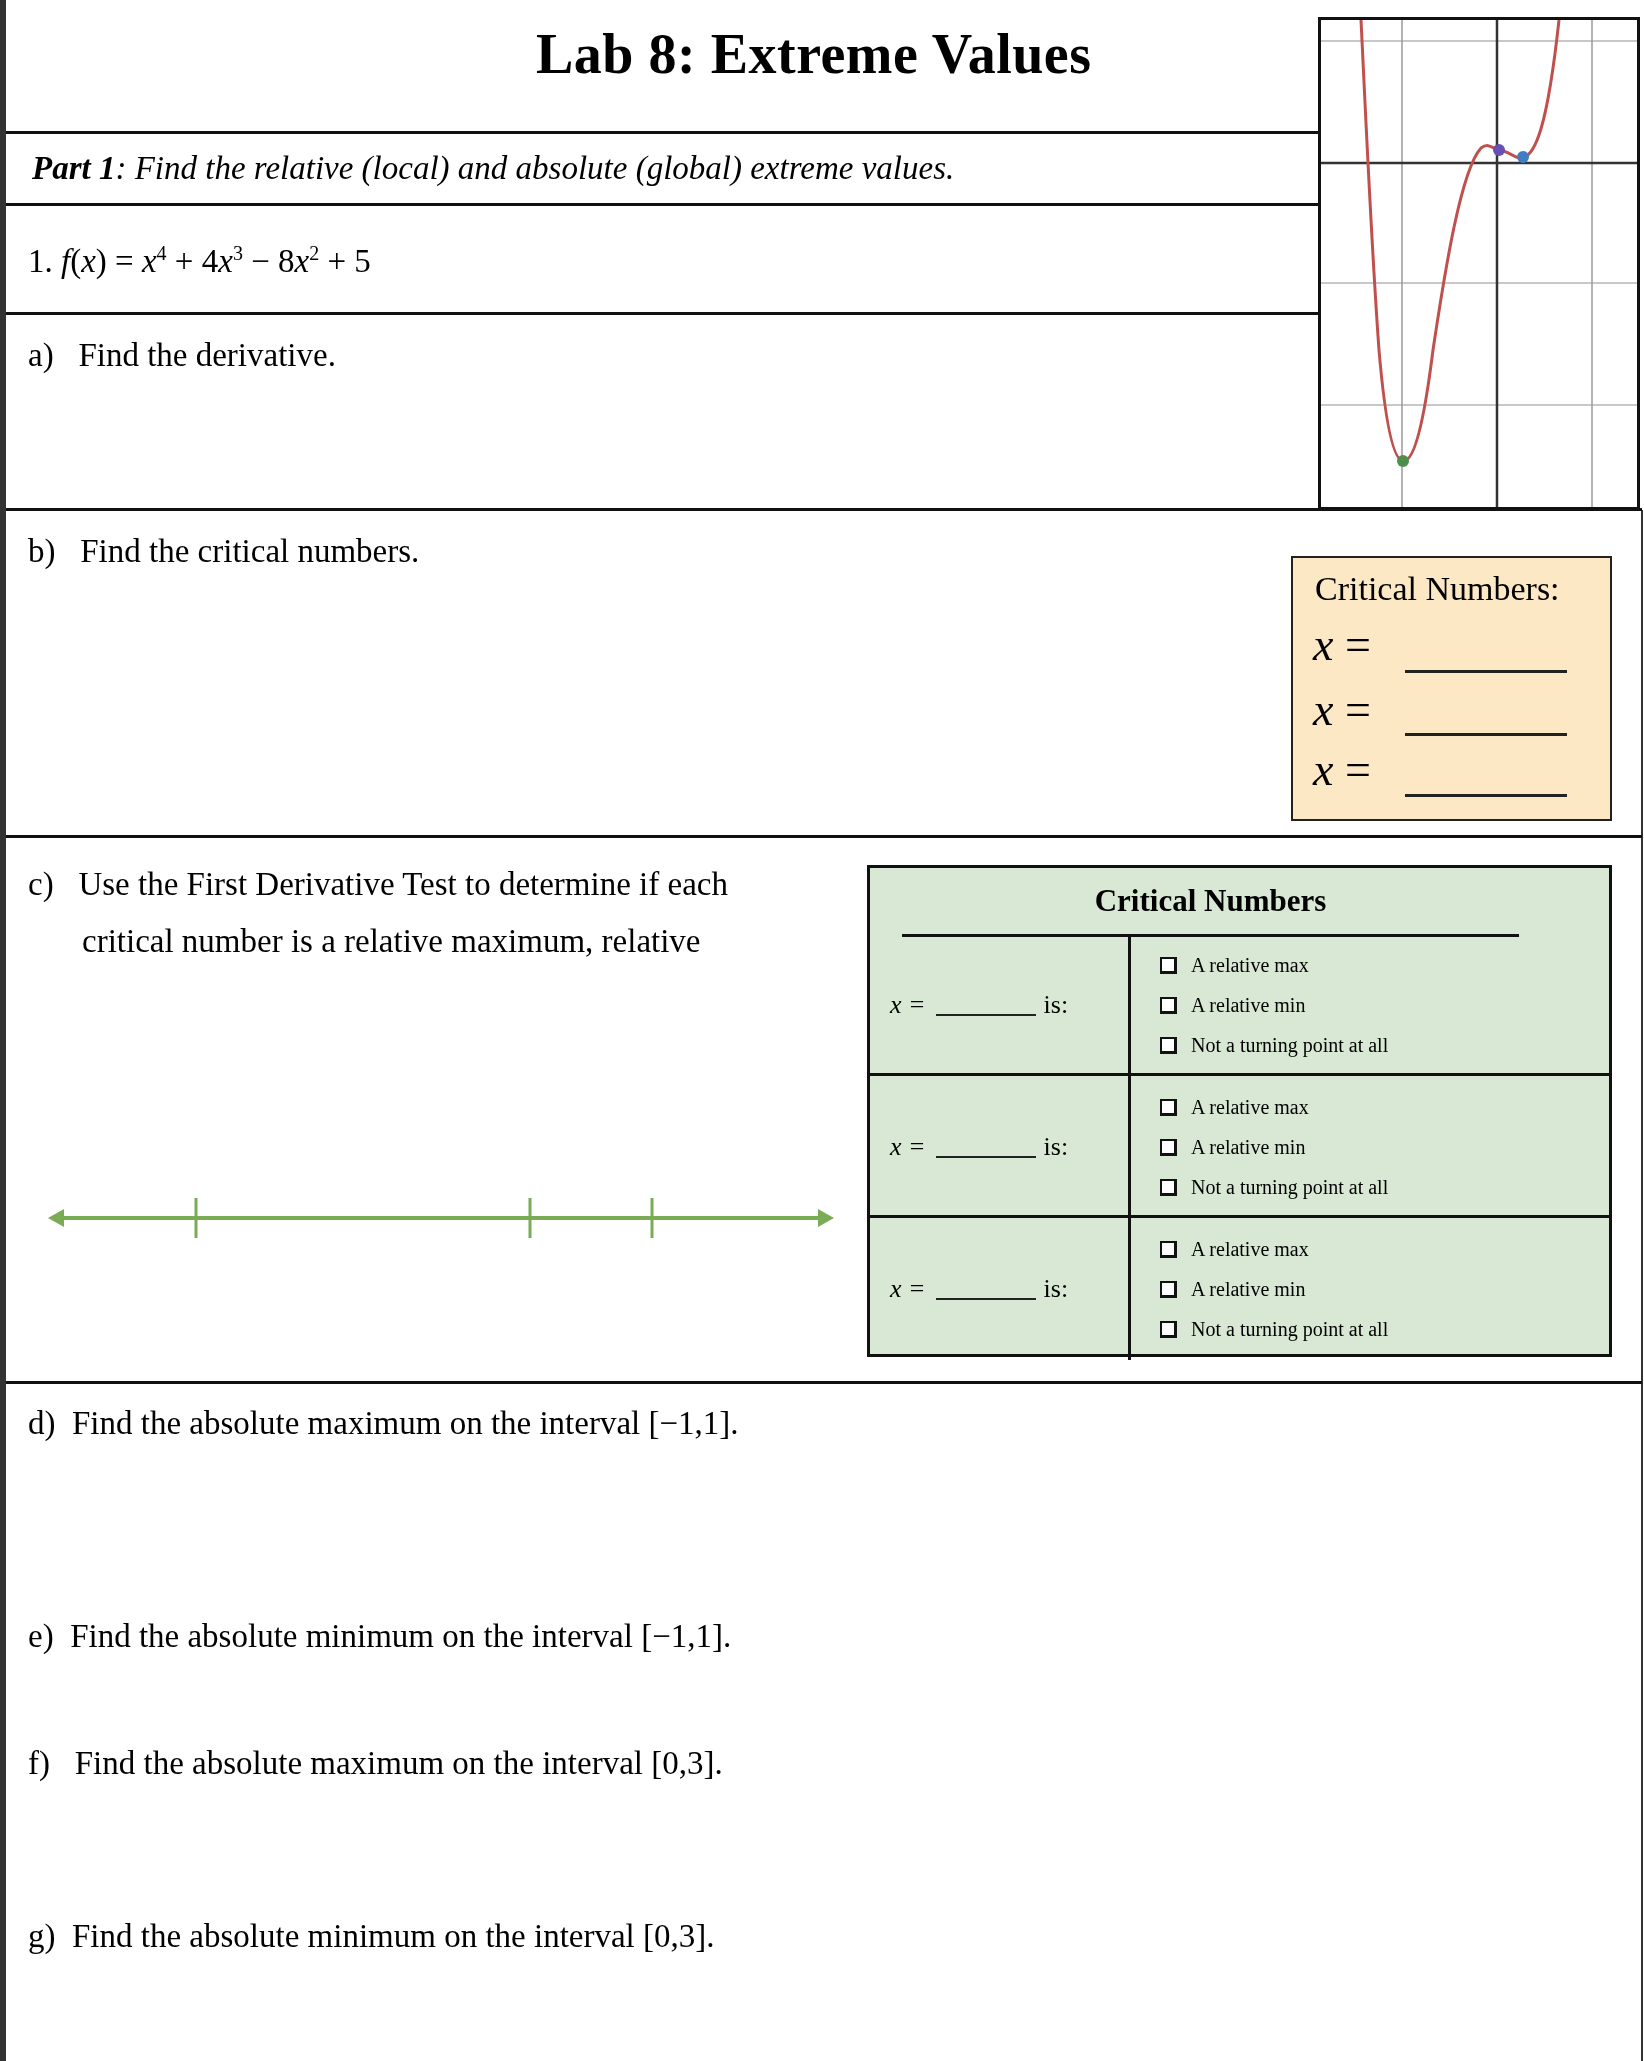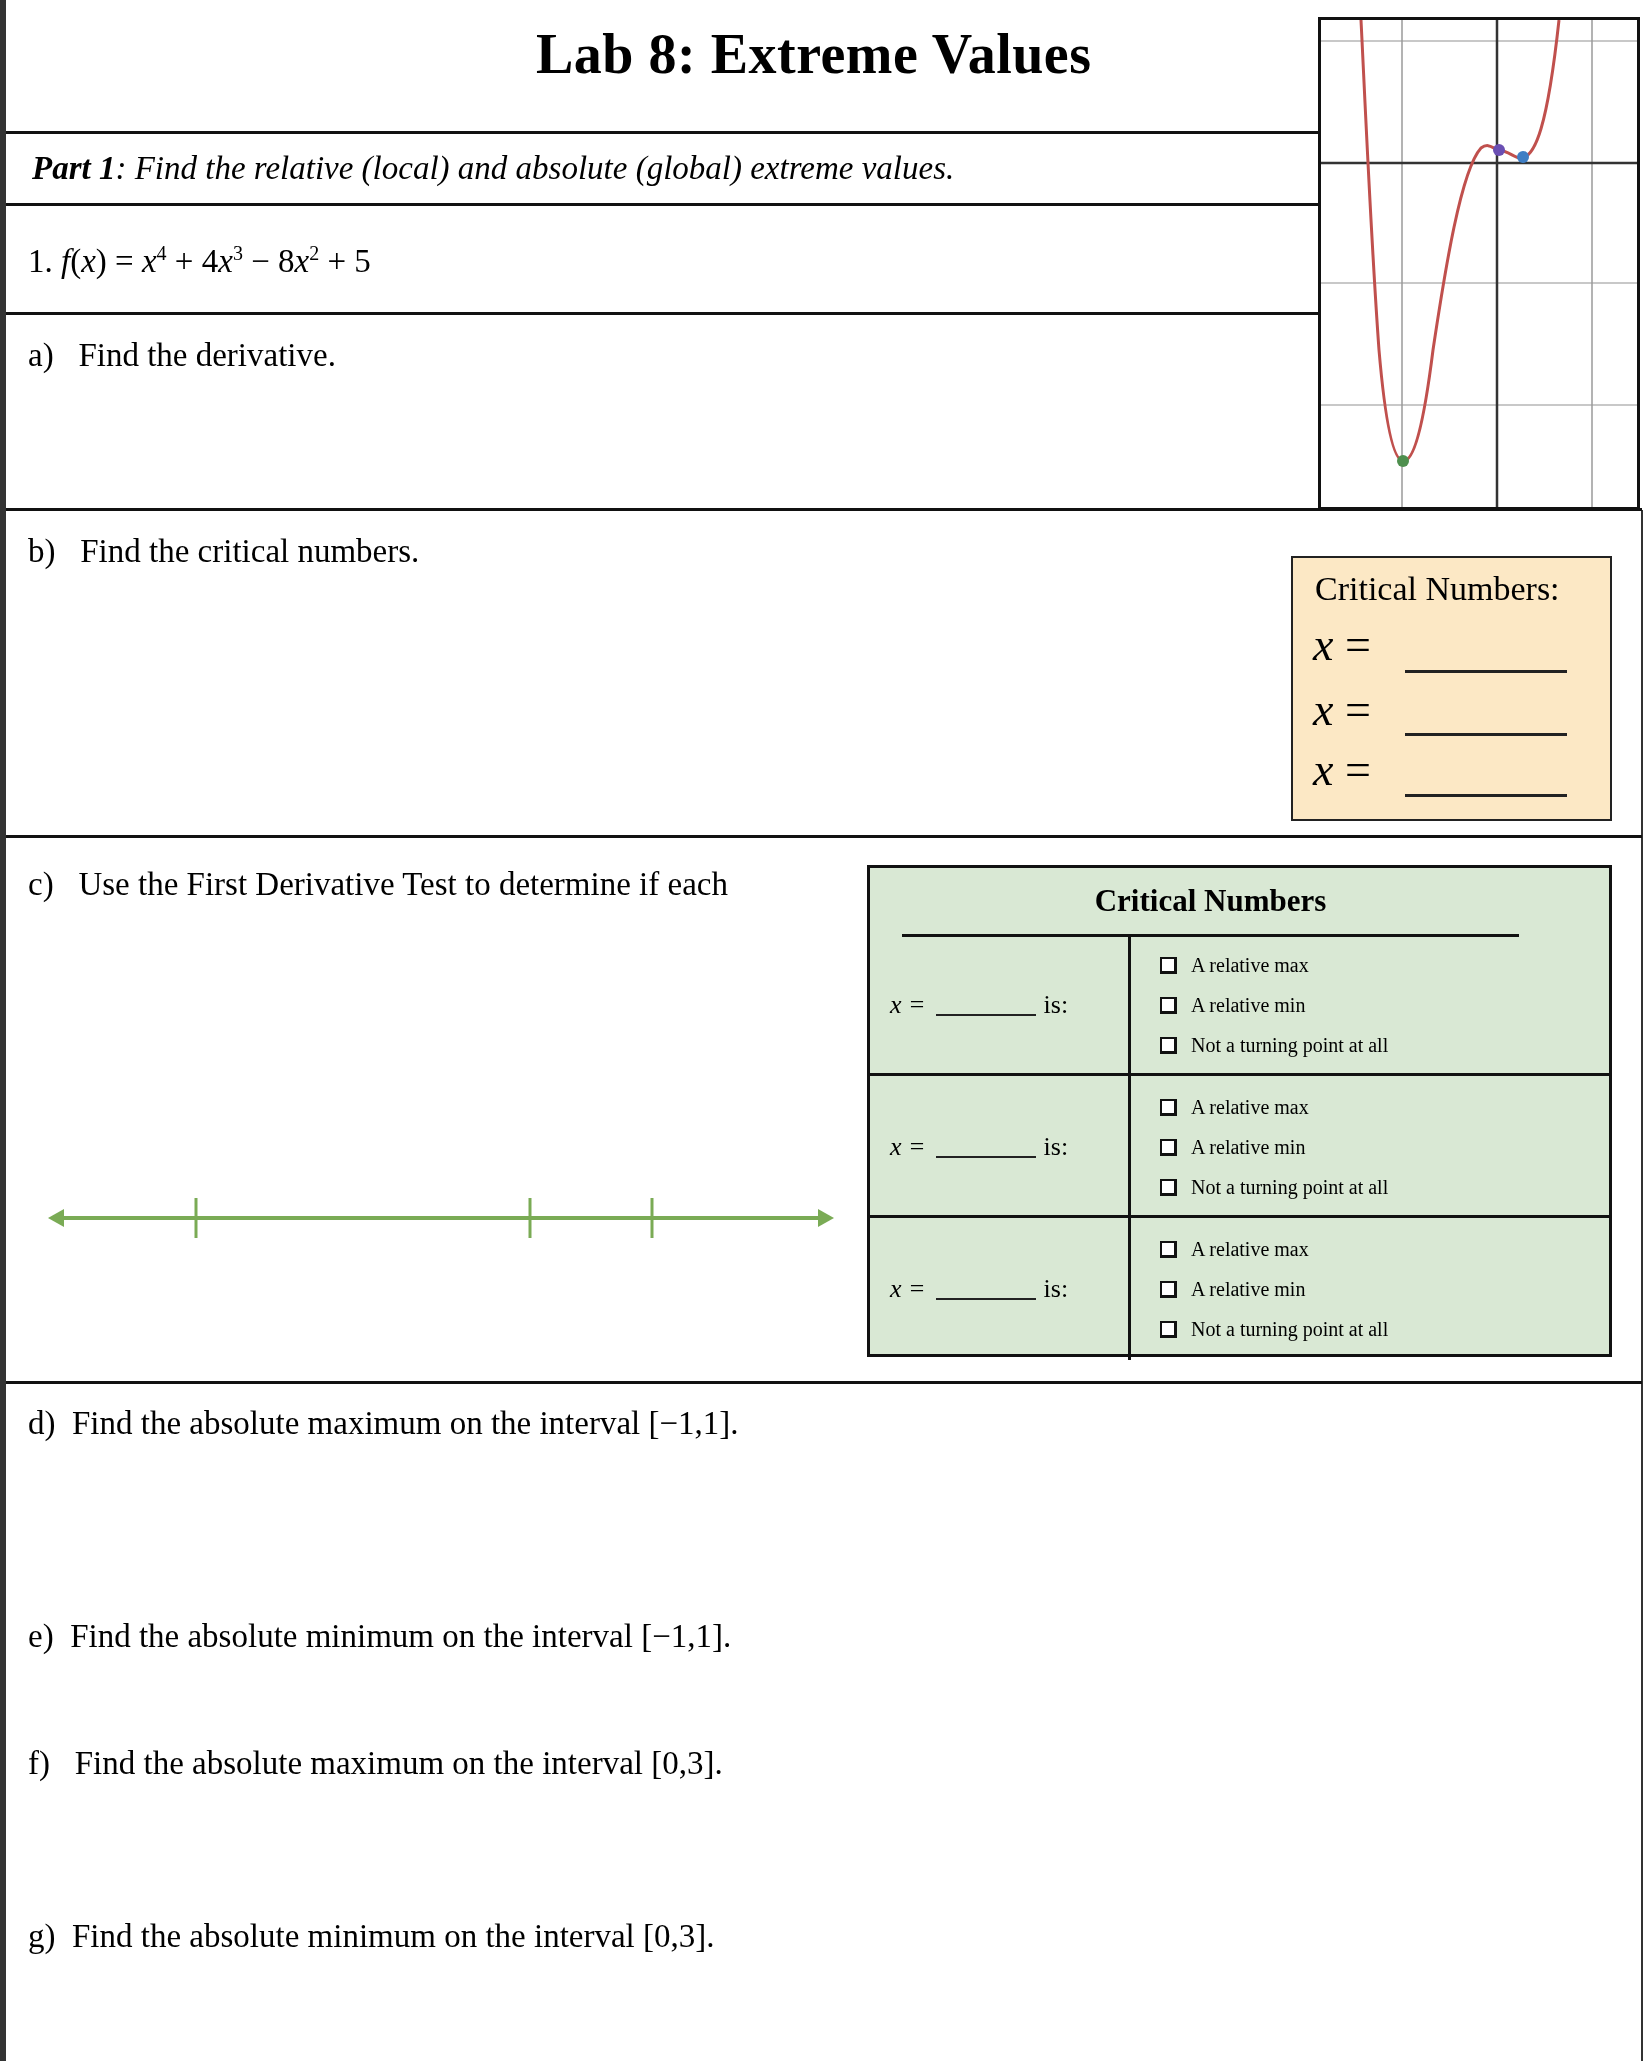--- a/index.html
+++ b/index.html
@@ -90,20 +90,21 @@
   <div class="cn-blank" style="top:112px;"></div>
   <div class="cn-row" style="top:125px;"><span>x</span> <span style="font-style:normal">=</span></div>
   <div class="cn-blank" style="top:175px;"></div>
   <div class="cn-row" style="top:185px;"><span>x</span> <span style="font-style:normal">=</span></div>
   <div class="cn-blank" style="top:236px;"></div>
 </div>
 <div class="hline" style="left:6px;top:835px;width:1636px;"></div>
 
 <div class="txt" style="left:28px;top:856px;line-height:57px;">
   <div><span>c)</span>&nbsp;&nbsp;&nbsp;<span>Use the First Derivative Test to determine if each</span></div>
+  <div style="padding-left:54px;">critical number is a relative maximum, relative</div>
 </div>
 
 <svg class="numline" viewBox="0 0 800 60">
   <line x1="16" y1="28" x2="784" y2="28" stroke="#7aab55" stroke-width="4"></line>
   <polygon points="8,28 24,19 24,37" fill="#7aab55"></polygon>
   <polygon points="794,28 778,19 778,37" fill="#7aab55"></polygon>
   <line x1="156" y1="8" x2="156" y2="48" stroke="#7aab55" stroke-width="3"></line>
   <line x1="490" y1="8" x2="490" y2="48" stroke="#7aab55" stroke-width="3"></line>
   <line x1="612" y1="8" x2="612" y2="48" stroke="#7aab55" stroke-width="3"></line>
 </svg>

